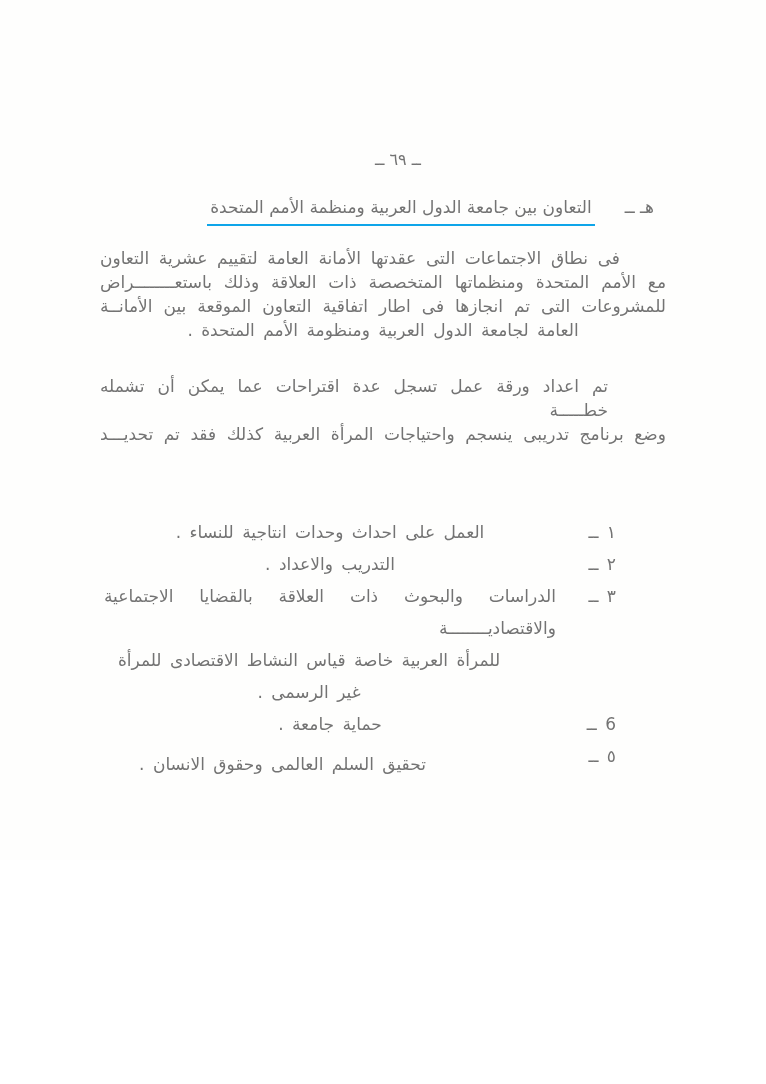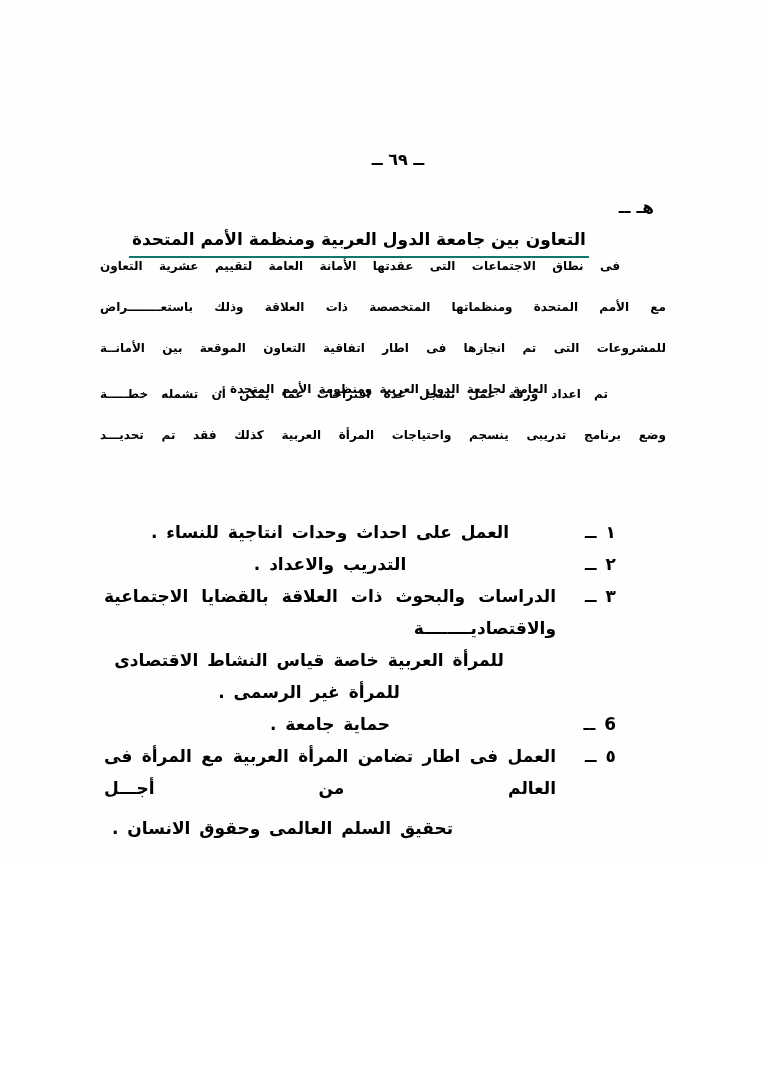--- a/index.html
+++ b/index.html
@@ -7,22 +7,22 @@
     width: 766px; height: 1084px;
     background: #ffffff;
     overflow: hidden;
   }
   .page {
     position: relative;
     width: 766px; height: 860px;
     background: #fefefd;
     direction: rtl;
     font-family: "DejaVu Sans", sans-serif;
-    font-weight: 700;
-    color: #000000;
+    font-weight: 400;
+    color: #737373;
     -webkit-font-smoothing: antialiased;
   }
   .page-number {
     position: absolute;
     top: 148px; left: 338px; width: 120px;
     font-size: 16px; line-height: 24px;
     text-align: center;
     letter-spacing: 1px;
   }
   .heading-row {
@@ -30,27 +30,26 @@
     top: 194px; right: 112px;
     display: flex;
     align-items: flex-start;
     gap: 30px;
     font-size: 17px; line-height: 26px;
   }
   .heading-row .marker { white-space: nowrap; }
   .heading-row .title {
     white-space: nowrap;
     padding: 0 3px 4px 3px;
-    border-bottom: 2px solid #0f766e;
-    margin-top: 32px;
+    border-bottom: 2px solid #0ea5e9;
   }
   .para {
     position: absolute;
     right: 100px; width: 566px;
-    font-size: 12px; line-height: 41px;
+    font-size: 17px; line-height: 24px;
     word-spacing: 3px;
   }
   .para-1 { top: 246px; }
   .para-2 { top: 374px; }
   .line { text-align: center; white-space: normal; }
   .j { text-align: justify; text-align-last: justify; }
   .ind-46 { padding-right: 46px; }
   .ind-58 { padding-right: 58px; }
   .ind-50 { padding-right: 50px; }
   .ind-42 { padding-right: 42px; }
@@ -127,20 +126,19 @@
     <div class="row">
       <span class="num">6 ــ</span>
       <div class="txt">
         <div class="line">حماية جامعة .</div>
       </div>
     </div>
 
     <div class="row">
       <span class="num">٥ ــ</span>
       <div class="txt">
-        <div class="line j">العمل فى اطار تضامن المرأة العربية مع المرأة فى العالم من أجـــل</div>
         <div class="line ind-95">تحقيق السلم العالمى وحقوق الانسان .</div>
       </div>
     </div>
 
   </div>
 
 </div>
 
 </body></html>

